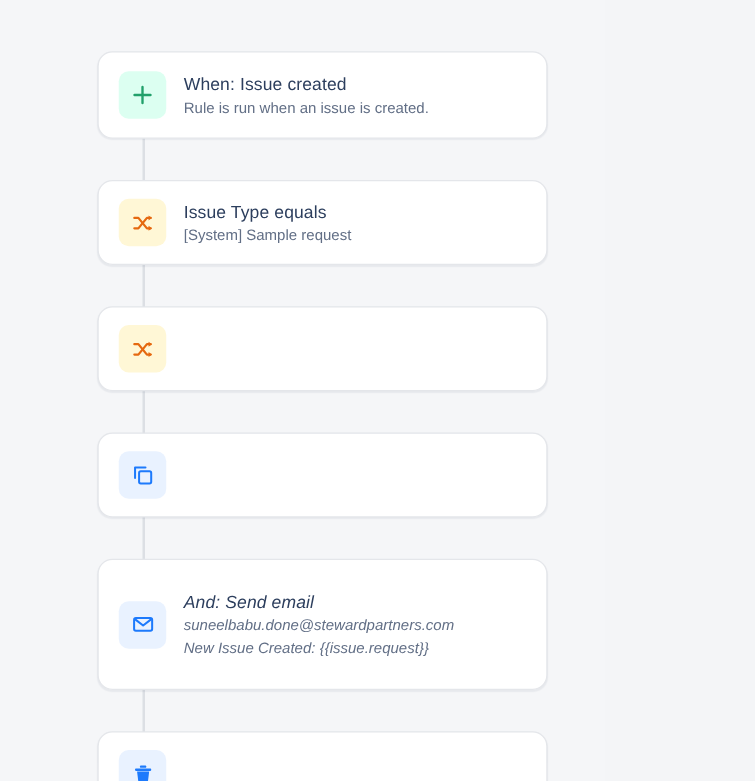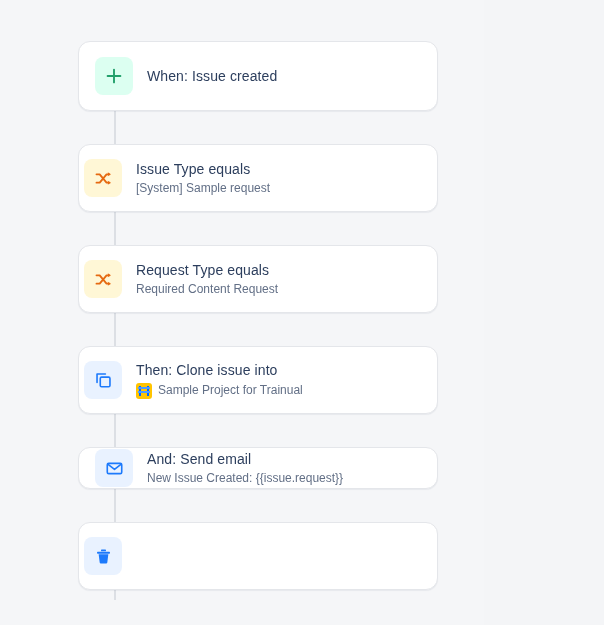--- a/index.html
+++ b/index.html
@@ -45,25 +45,25 @@
   .rule-card {
     position: relative;
     box-sizing: border-box;
     width: 360px;
     background: #FFFFFF;
     border: 1px solid #E4E6EA;
     border-radius: 12px;
     box-shadow: 0 1px 1px rgba(9,30,66,0.06);
     display: flex;
     align-items: center;
-    padding: 14px 5px;
+    padding: 14px 16px;
     margin-bottom: 33px;
   }
   .rule-card.card-trigger { padding: 15px 16px; }
-  .rule-card.card-email   { padding: 1px 16px; }
+  .rule-card.card-email   { padding: 24px 16px; font-style: italic; }
 
   .icon-tile {
     flex: 0 0 auto;
     width: 38px;
     height: 38px;
     border-radius: 8px;
     display: flex;
     align-items: center;
     justify-content: center;
     margin-right: 14px;
@@ -152,20 +152,21 @@
   <div class="chain">
 
     <div class="rule-card card-trigger">
       <div class="icon-tile tile-green">
         <svg width="18" height="18" viewBox="0 0 18 18" aria-hidden="true">
           <path d="M9 2.6 V15.4 M2.6 9 H15.4" stroke="#22A06B" stroke-width="1.9" stroke-linecap="round"></path>
         </svg>
       </div>
       <div class="card-body">
         <div class="card-title">When: Issue created</div>
+        <div class="card-subtitle">Rule is run when an issue is created.</div>
       </div>
     </div>
 
     <div class="rule-card">
       <div class="icon-tile tile-yellow">
         <svg width="19" height="19" viewBox="0 0 20 20" aria-hidden="true">
           <g stroke="#E56910" stroke-width="1.9" fill="none" stroke-linecap="round" stroke-linejoin="round">
             <path d="M2.6 5.6 H6.0 L13.2 14.4 H16.4"></path>
             <path d="M2.6 14.4 H6.0 L13.2 5.6 H16.4"></path>
           </g>
@@ -183,56 +184,41 @@
       <div class="icon-tile tile-yellow">
         <svg width="19" height="19" viewBox="0 0 20 20" aria-hidden="true">
           <g stroke="#E56910" stroke-width="1.9" fill="none" stroke-linecap="round" stroke-linejoin="round">
             <path d="M2.6 5.6 H6.0 L13.2 14.4 H16.4"></path>
             <path d="M2.6 14.4 H6.0 L13.2 5.6 H16.4"></path>
           </g>
           <path d="M14.6 3.5 L17.4 5.6 L14.6 7.7 Z" fill="#E56910"></path>
           <path d="M14.6 12.3 L17.4 14.4 L14.6 16.5 Z" fill="#E56910"></path>
         </svg>
       </div>
-      <div class="card-body">
-        <div class="card-title">Request Type equals</div>
-        <div class="card-subtitle">Required Content Request</div>
-      </div>
     </div>
 
     <div class="rule-card">
       <div class="icon-tile tile-blue">
         <svg width="19" height="19" viewBox="0 0 20 20" aria-hidden="true">
           <path d="M3.2 3.2 H12.0 M3.2 3.2 V12.0" stroke="#1D7AFC" stroke-width="1.7" fill="none" stroke-linecap="round"></path>
           <rect x="6.6" y="6.4" width="10.2" height="10.2" rx="1.4" stroke="#1D7AFC" stroke-width="1.7" fill="none"></rect>
         </svg>
       </div>
-      <div class="card-body">
-        <div class="card-title">Then: Clone issue into</div>
-        <div class="subtitle-with-avatar">
-          <span class="project-avatar">
-            <span class="av-leg-l"></span>
-            <span class="av-leg-r"></span>
-            <span class="av-bar"></span>
-            <span class="av-bar2"></span>
-          </span>
-          <span class="card-subtitle" style="margin-top:0">Sample Project for Trainual</span>
-        </div>
-      </div>
     </div>
 
     <div class="rule-card card-email">
       <div class="icon-tile tile-blue">
         <svg width="19" height="19" viewBox="0 0 20 20" aria-hidden="true">
           <rect x="2.4" y="4.6" width="15.2" height="10.8" rx="1.5" stroke="#1D7AFC" stroke-width="1.7" fill="none"></rect>
           <path d="M3.6 6.0 L10 11.0 L16.4 6.0" stroke="#1D7AFC" stroke-width="1.7" fill="none" stroke-linecap="round" stroke-linejoin="round"></path>
         </svg>
       </div>
       <div class="card-body">
         <div class="card-title">And: Send email</div>
+        <div class="card-subtitle">suneelbabu.done@stewardpartners.com</div>
         <div class="card-subtitle">New Issue Created: {{issue.request}}</div>
       </div>
     </div>
 
     <div class="rule-card">
       <div class="icon-tile tile-blue">
         <svg width="19" height="19" viewBox="0 0 20 20" aria-hidden="true">
           <rect x="7.4" y="2.6" width="5.2" height="1.9" rx="0.6" fill="#1D7AFC"></rect>
           <rect x="3.2" y="5.0" width="13.6" height="2.1" rx="0.7" fill="#1D7AFC"></rect>
           <path d="M4.9 7.6 H15.1 L14.0 16.4 A1.2 1.2 0 0 1 12.8 17.4 H7.2 A1.2 1.2 0 0 1 6.0 16.4 Z" fill="#1D7AFC"></path>

